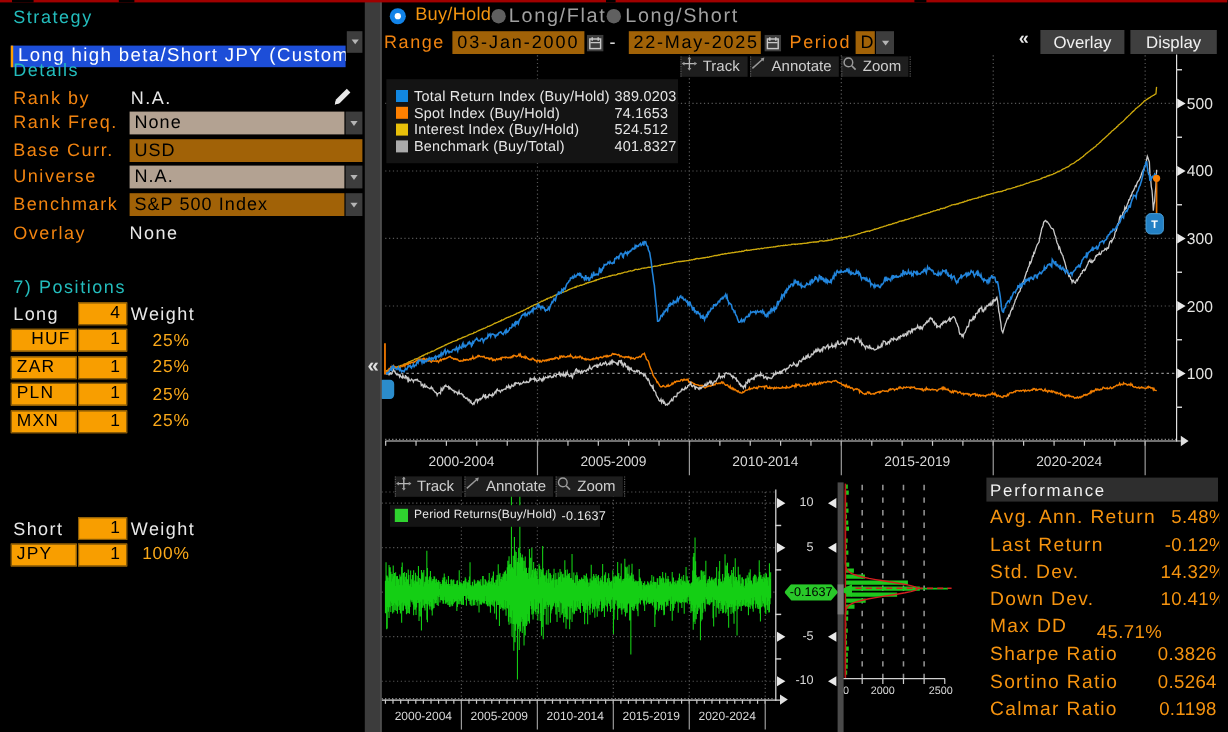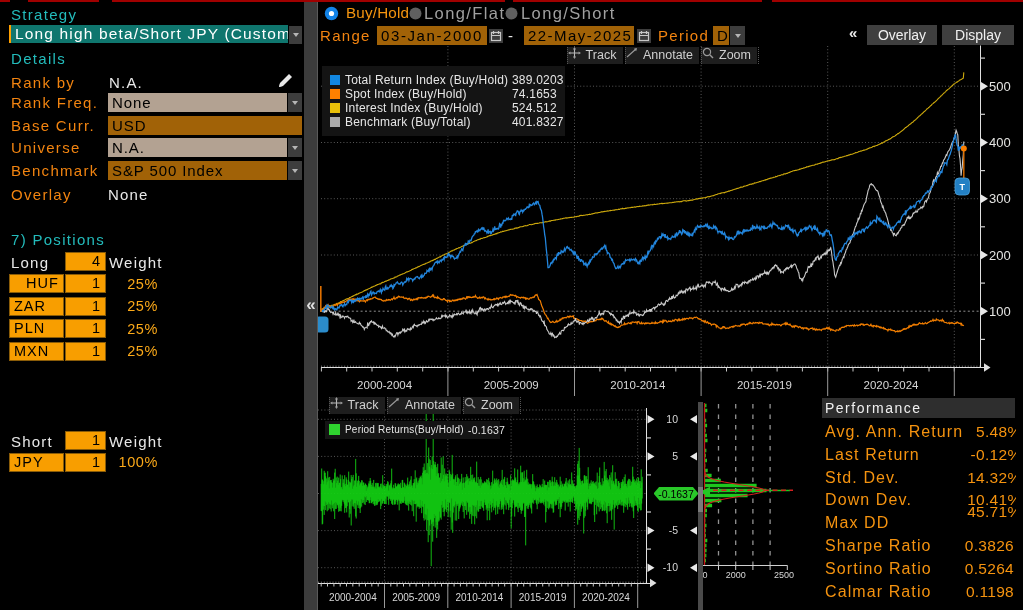--- a/index.html
+++ b/index.html
@@ -189,21 +189,21 @@
       <line x1="770.1" y1="565.5" x2="770.1" y2="570" stroke="#d0d0d0" stroke-width="1"></line>
       <line x1="787.3" y1="565.5" x2="787.3" y2="570" stroke="#d0d0d0" stroke-width="1"></line>
       <line x1="963.8" y1="149" x2="963.8" y2="178" stroke="#e07000" stroke-width="1.4"></line>
       <circle cx="963.8" cy="148.6" r="3" fill="#f97e00"></circle>
       <rect x="955" y="178" width="14.5" height="17" rx="4" fill="#2380c4" stroke="#4aa0d8" stroke-width="0.8"></rect>
       <text x="962.2" y="190" fill="#fff" font-size="9" font-weight="bold" text-anchor="middle" font-family="Liberation Sans">T</text>
       <line x1="320.8" y1="286" x2="320.8" y2="312" stroke="#e07000" stroke-width="1.6"></line>
       <rect x="315.5" y="316.5" width="13" height="16" rx="3.5" fill="#2b8ccb"></rect>
     </svg>
 <div class="ab cy" style="left:11px;top:6px">Strategy</div>
-    <div class="ab" style="left:9px;top:25px;width:279px;height:18px;background:#0f766e;border-left:2px solid #ff9f00;color:#fff;font-size:15.5px;letter-spacing:1.15px;line-height:18px;padding-left:4px;white-space:nowrap;overflow:hidden">Long high beta/Short JPY (Custom</div>
+    <div class="ab" style="left:9px;top:38px;width:279px;height:18px;background:#1d4ed8;border-left:2px solid #ff9f00;color:#fff;font-size:15.5px;letter-spacing:1.15px;line-height:18px;padding-left:4px;white-space:nowrap;overflow:hidden">Long high beta/Short JPY (Custom</div>
     <div class="dbtn" style="left:289px;top:26px;width:13px;height:18px"></div>
     <div class="ab cy" style="left:11px;top:50px">Details</div>
     <div class="ab lab" style="left:11px;top:74px">Rank by</div>
     <div class="ab wt" style="left:109px;top:74px">N.A.</div>
     <svg class="ab" style="left:276px;top:72px" width="20" height="18" viewBox="0 0 20 18">
       <path d="M3 15l1-4 9-9 3 3-9 9z" fill="#e8e8e8"></path>
       <path d="M3 15l3.5-1-2.5-2.5z" fill="#e8e8e8"></path>
     </svg>
     <div class="ab lab" style="left:11px;top:94px">Rank Freq.</div>
     <div class="fld" style="left:108px;top:93px;width:179px;height:19px">None</div>
@@ -355,20 +355,20 @@
 <div class="ab" style="left:822px;top:398px;width:193px;height:20px;background:#2e2e2e;color:#f0f0f0;font-size:14px;letter-spacing:1.5px;line-height:20px;padding-left:3px">Performance</div>
     <div class="perf" style="left:825px;top:423.0px">Avg. Ann. Return</div>
     <div class="vlab" style="left:914px;top:423.0px;width:107.5px;text-align:right">5.48%</div>
     <div class="perf" style="left:825px;top:445.8px">Last Return</div>
     <div class="vlab" style="left:914px;top:445.8px;width:107.5px;text-align:right">-0.12%</div>
     <div class="perf" style="left:825px;top:468.6px">Std. Dev.</div>
     <div class="vlab" style="left:914px;top:468.6px;width:107.5px;text-align:right">14.32%</div>
     <div class="perf" style="left:825px;top:491.4px">Down Dev.</div>
     <div class="vlab" style="left:914px;top:491.4px;width:107.5px;text-align:right">10.41%</div>
     <div class="perf" style="left:825px;top:514.2px">Max DD</div>
-    <div class="vlab" style="left:914px;top:503px;width:107.5px;text-align:right">45.71%</div>
+    <div class="vlab" style="left:914px;top:519px;width:107.5px;text-align:left">45.71%</div>
     <div class="perf" style="left:825px;top:537.0px">Sharpe Ratio</div>
     <div class="vlab" style="left:914px;top:537.0px;width:100px;text-align:right">0.3826</div>
     <div class="perf" style="left:825px;top:559.8px">Sortino Ratio</div>
     <div class="vlab" style="left:914px;top:559.8px;width:100px;text-align:right">0.5264</div>
     <div class="perf" style="left:825px;top:582.6px">Calmar Ratio</div>
     <div class="vlab" style="left:914px;top:582.6px;width:100px;text-align:right">0.1198</div>
     <div class="ab" style="left:1015.5px;top:420px;width:8px;height:190px;background:#000"></div>
 </div>
 </body></html>

